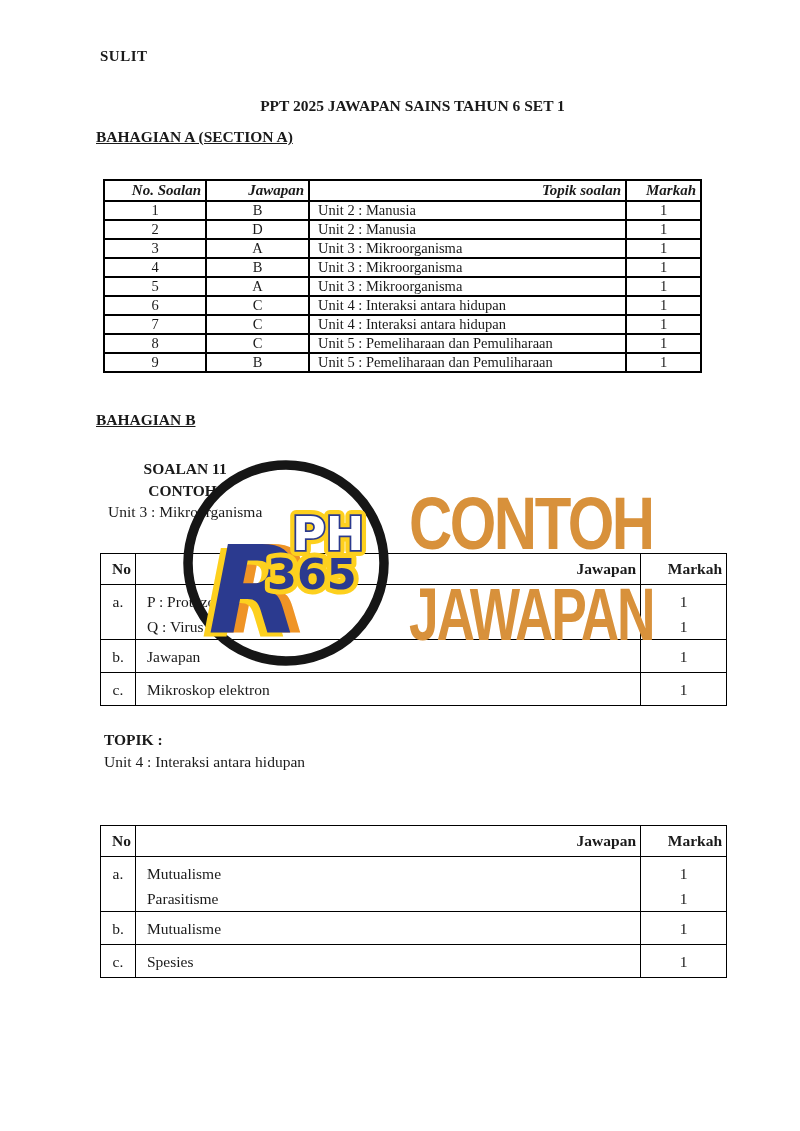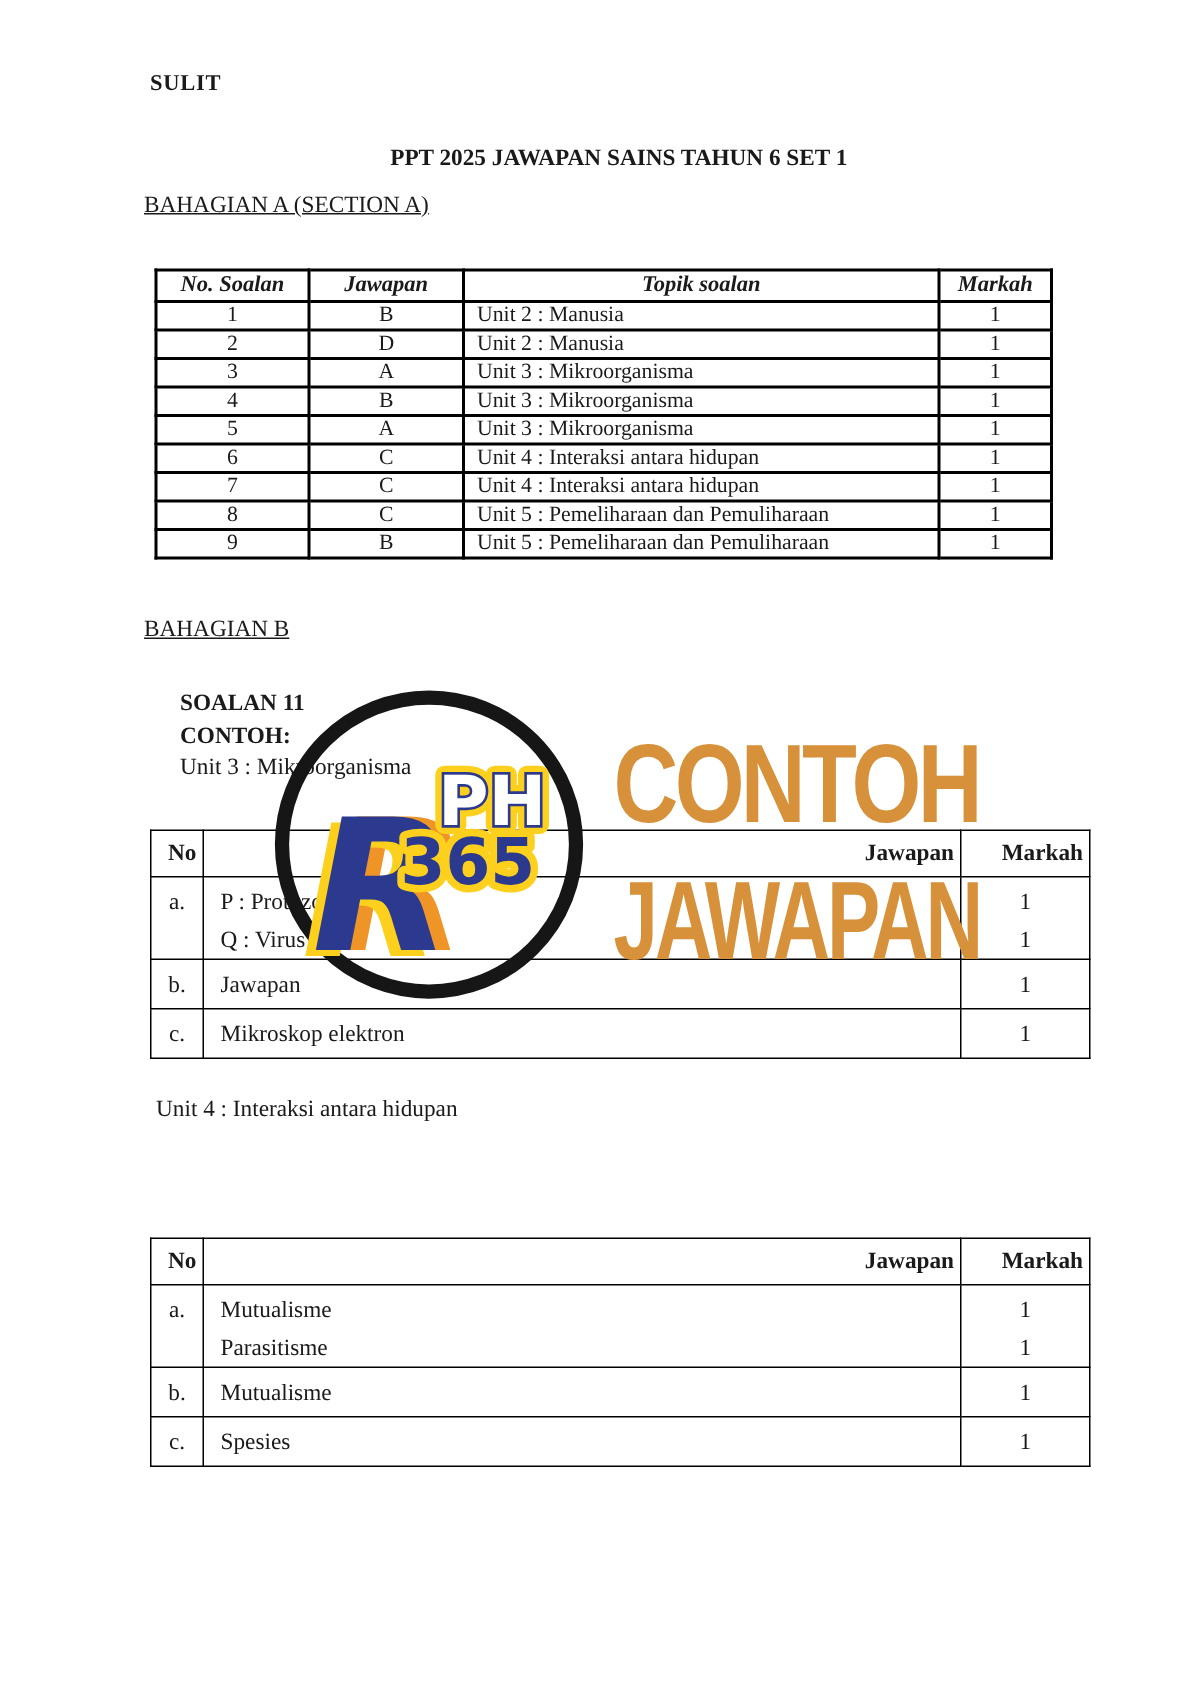--- a/index.html
+++ b/index.html
@@ -5,50 +5,50 @@
   * { margin:0; padding:0; box-sizing:border-box; }
   html,body { background:#ffffff; }
   body {
     width:800px; height:1131px; position:relative; overflow:hidden;
     font-family:"Liberation Serif", serif; color:#1a1a1a;
   }
   .abs { position:absolute; }
 
   .sulit { left:100px; top:48px; font-size:15px; font-weight:bold; letter-spacing:.5px; }
   .doc-title { left:100px; top:97px; width:625px; text-align:center; font-size:15.5px; font-weight:bold; }
-  .sec-heading { font-size:15.5px; font-weight:normal; text-decoration:underline; }
+  .sec-heading { font-size:15.5px; font-weight:bold; text-decoration:underline; }
   .sec-a { left:96px; top:128px; }
   .sec-b { left:96px; top:411px; }
 
   table { border-collapse:collapse; table-layout:fixed; background:transparent; }
   td, th { border:2px solid #000; overflow:hidden; }
 
   
   .t1 { left:103px; top:179px; width:597px; }
-  .t1 th { height:21px; font-size:15px; font-weight:bold; font-style:italic; text-align:center; padding:0 4px; }
+  .t1 th { height:21px; font-size:15px; font-weight:bold; font-style:italic; text-align:right; padding:0 4px; }
   .t1 td { height:19px; font-size:14.5px; line-height:1.15; text-align:center; padding:0 4px; }
   .t1 td.topik { text-align:left; padding-left:8px; }
 
   
   .tb { width:626px; }
   .tb td, .tb th { border:1.5px solid #000; }
   .t2 { left:100px; top:553px; }
   .t3 { left:100px; top:825px; }
   .tb th { height:31px; font-size:15.5px; font-weight:bold; text-align:right; vertical-align:middle; padding:0 4px; }
   .tb td { font-size:15.5px; vertical-align:top; padding:4px 4px 0 4px; line-height:25px; }
   .tb td.noCell { text-align:center; }
   .tb td.ansCell { text-align:left; padding-left:11px; }
   .tb td.mkCell { text-align:center; }
   .rowA td { height:53px; }
   .rowB td { height:33px; }
   .rowC td { height:33px; }
 
   .q-block { font-size:15.5px; line-height:21.5px; }
   .q-block .b { font-weight:bold; }
-  .q11 { left:120px; top:458px; }
+  .q11 { left:108px; top:458px;text-align:center; }
   .q12 { left:104px; top:729px; }
 
   
   .wm-svg { left:165px; top:437px; width:250px; height:240px; }
   .stamp {
     font-family:"Liberation Sans", sans-serif; font-weight:bold;
     color:#d8913b; font-size:73px; line-height:1; letter-spacing:-3px;
     transform-origin:left top; white-space:nowrap;
   }
   .stamp1 { left:409px; top:486px; transform:scale(0.82,1.02); }
@@ -174,20 +174,21 @@
     </tr>
     <tr class="rowC">
       <td class="noCell">c.</td>
       <td class="ansCell">Mikroskop elektron</td>
       <td class="mkCell">1</td>
     </tr>
   </tbody>
 </table>
 
 <div class="abs q-block q12">
+  <div class="b">TOPIK :</div>
   <div>Unit 4 : Interaksi antara hidupan</div>
 </div>
 
 <table class="abs tb t3">
   <colgroup>
       <col style="width:35px">
       <col style="width:505px">
       <col style="width:86px">
     </colgroup>
   <thead>

